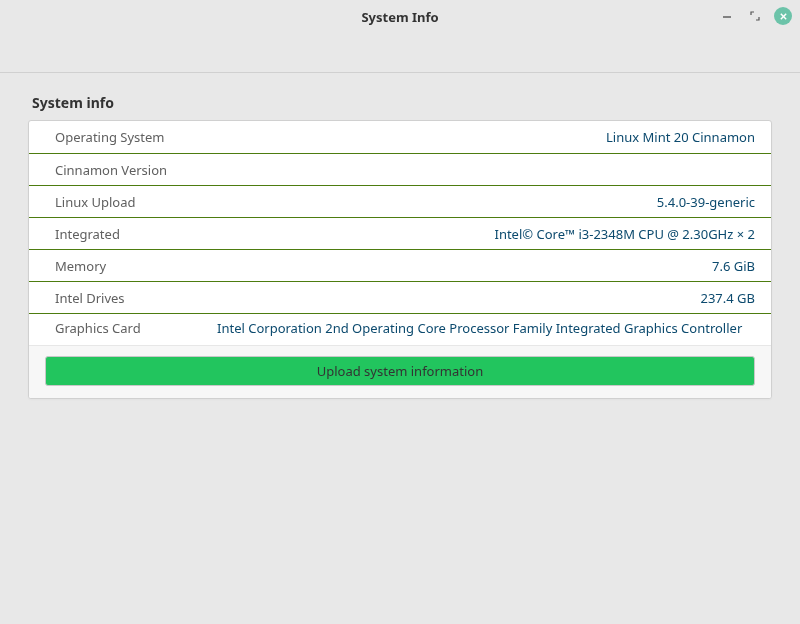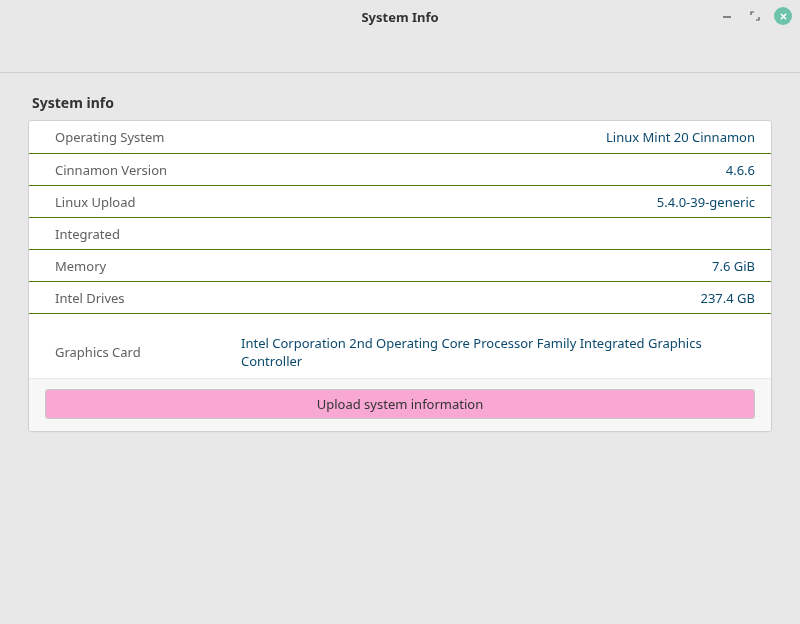--- a/index.html
+++ b/index.html
@@ -42,39 +42,39 @@
     }
     .panel {
       background: #fff; border: 1px solid #d0d0d0;
       border-radius: 3px;
       box-shadow: 0 1px 2px rgba(0,0,0,.03);
       overflow: hidden;
     }
     .row {
       display: flex; align-items: center;
       min-height: 32px; padding: 6px 16px 6px 26px;
-      gap: 36px;
+      gap: 12px;
     }
     .row + .row { border-top: 1px solid #4d7c0f; }
     .row-label {
       width: 150px; flex: 0 0 150px;
       color: #606060; font-size: 13px;
     }
     .row-value {
       flex: 1; text-align: right; color: #0c4a6e; font-size: 13px;
     }
     .row-value.left { text-align: left; }
     .upload-row {
       padding: 10px 16px 12px 16px;
       border-top: 1px solid #e7e7e7;
       background: #f7f7f7;
     }
     .upload-btn {
       width: 100%; height: 30px;
-      background: #f9a8d4; border: 1px solid #c8c8c8;
+      background: #22c55e; border: 1px solid #c8c8c8;
       border-radius: 3px; cursor: pointer;
       font-size: 13px; color: #333;
       font-family: inherit;
     }
   </style>
 </head>
 <body>
 
 <div class="titlebar">
   <div class="titlebar-title">System Info</div>
@@ -108,43 +108,43 @@
 
   <div class="panel">
 
     <div class="row">
       <div class="row-label">Operating System</div>
       <div class="row-value">Linux Mint 20 Cinnamon</div>
     </div>
 
     <div class="row">
       <div class="row-label">Cinnamon Version</div>
-      <div class="row-value">4.6.6</div>
     </div>
 
     <div class="row">
       <div class="row-label">Linux Upload</div>
       <div class="row-value">5.4.0-39-generic</div>
     </div>
 
     <div class="row">
       <div class="row-label">Integrated</div>
+      <div class="row-value">Intel© Core™ i3-2348M CPU @ 2.30GHz × 2</div>
     </div>
 
     <div class="row">
       <div class="row-label">Memory</div>
       <div class="row-value">7.6 GiB</div>
     </div>
 
     <div class="row">
       <div class="row-label">Intel Drives</div>
       <div class="row-value">237.4 GB</div>
     </div>
 
-    <div class="row" style="padding-top:20px;padding-bottom:8px;align-items:center;">
+    <div class="row" style="padding-top:4px;padding-bottom:8px;align-items:center;">
       <div class="row-label">Graphics Card</div>
       <div class="row-value left">Intel Corporation 2nd Operating Core Processor Family Integrated Graphics Controller</div>
     </div>
 
     <div class="upload-row">
       <button class="upload-btn">Upload system information</button>
     </div>
 
   </div>
 </div>

